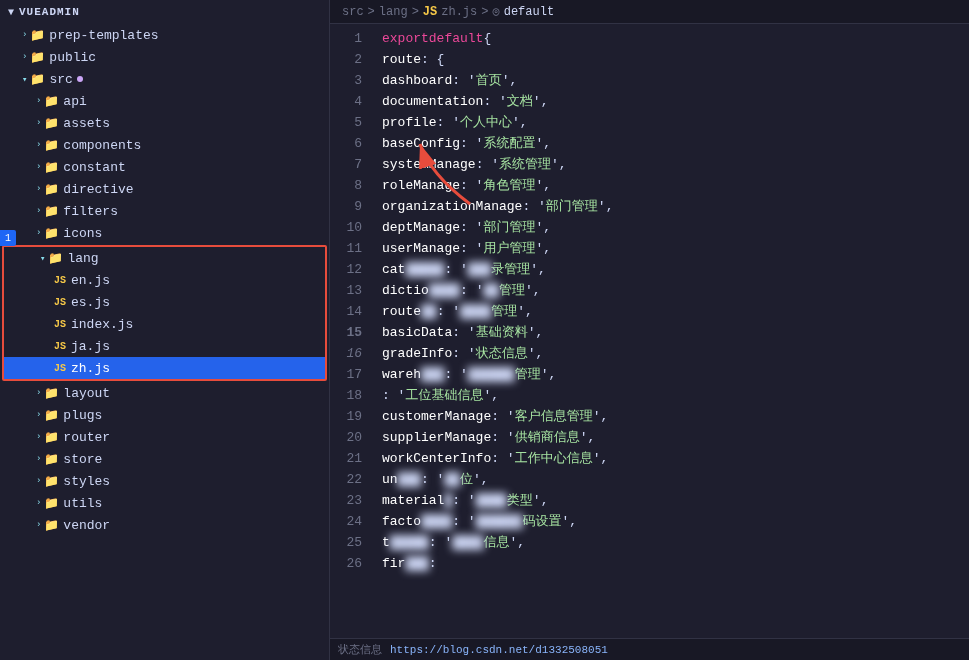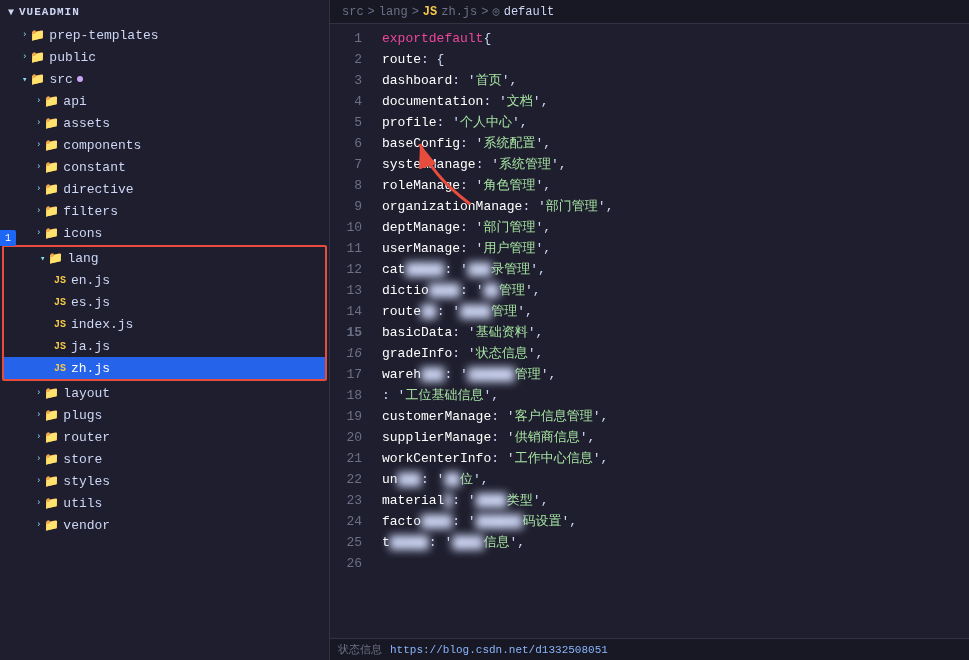--- a/index.html
+++ b/index.html
@@ -393,20 +393,21 @@
           <div class="code-line">    <span class="key">gradeInfo</span><span class="punc">: '</span><span class="str">状态信息</span><span class="punc">',</span></div>
           <div class="code-line">    <span class="key">wareh</span><span class="blurred">███</span><span class="punc">: '</span><span class="blurred">██████</span><span class="str">管理</span><span class="punc">',</span></div>
           <div class="code-line">    <span class="punc">: '</span><span class="str">工位基础信息</span><span class="punc">',</span></div>
           <div class="code-line">    <span class="key">customerManage</span><span class="punc">: '</span><span class="str">客户信息管理</span><span class="punc">',</span></div>
           <div class="code-line">    <span class="key">supplierManage</span><span class="punc">: '</span><span class="str">供销商信息</span><span class="punc">',</span></div>
           <div class="code-line">    <span class="key">workCenterInfo</span><span class="punc">: '</span><span class="str">工作中心信息</span><span class="punc">',</span></div>
           <div class="code-line">    <span class="key">un</span><span class="blurred">███</span><span class="punc">: '</span><span class="blurred">██</span><span class="str">位</span><span class="punc">',</span></div>
           <div class="code-line">    <span class="key">material</span><span class="blurred">█</span><span class="punc">: '</span><span class="blurred">████</span><span class="str">类型</span><span class="punc">',</span></div>
           <div class="code-line">    <span class="key">facto</span><span class="blurred">████</span><span class="punc">: '</span><span class="blurred">██████</span><span class="str">码设置</span><span class="punc">',</span></div>
           <div class="code-line">    <span class="key">t</span><span class="blurred">█████</span><span class="punc">: '</span><span class="blurred">████</span><span class="str">信息</span><span class="punc">',</span></div>
+          <div class="code-line">    <span class="key">fir</span><span class="blurred">███</span><span class="punc">:</span></div>
         </div>
 
       <svg class="red-arrow" style="position:absolute;top:110px;left:30px;width:100px;height:80px;overflow:visible;pointer-events:none;" viewBox="0 0 100 80">
         <defs>
           <marker id="arrowhead" markerWidth="8" markerHeight="6" refX="8" refY="3" orient="auto">
             <polygon points="0 0, 8 3, 0 6" fill="#e74c3c"></polygon>
           </marker>
         </defs>
         <path d="M 70 70 Q 30 40 20 10" stroke="#e74c3c" stroke-width="3" fill="none" marker-end="url(#arrowhead)"></path>
       </svg>

